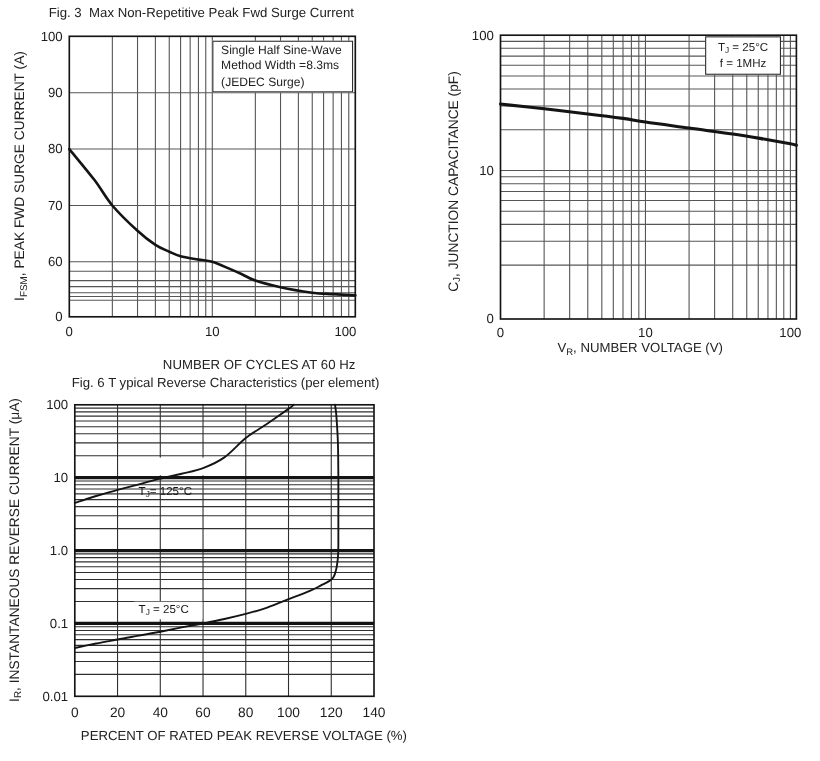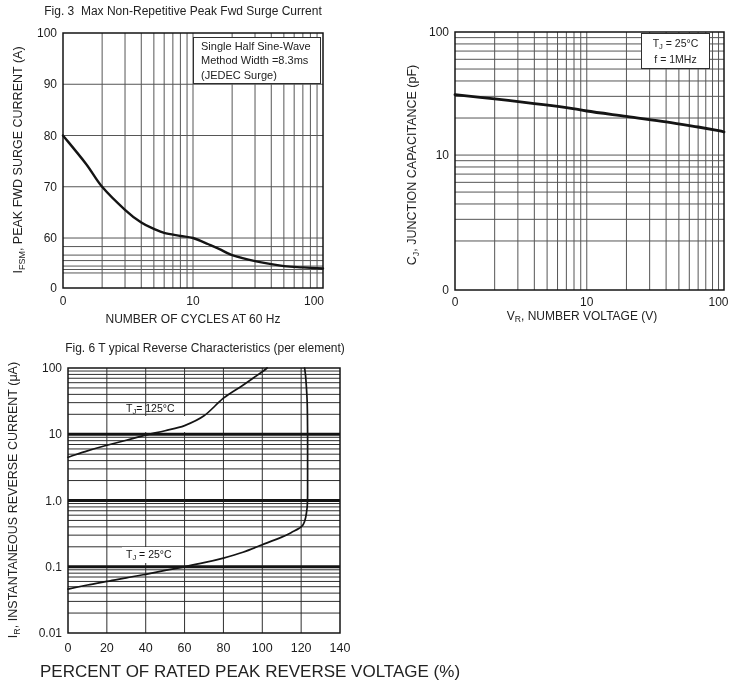--- a/index.html
+++ b/index.html
@@ -1,21 +1,21 @@
 <!DOCTYPE html>
 <html><head>
 <meta charset="utf-8">
 <style>
   html,body{margin:0;padding:0;background:#fff;}
   .canvas{position:relative;width:745px;height:692px;background:#ffffff;
           font-family:"Liberation Sans", sans-serif;color:#1c1c1c;overflow:visible;}
   #charts-svg{position:absolute;left:0;top:0;}
   .ttl{position:absolute;text-align:center;font-size:12px;white-space:pre;color:#222;}
   .xlab{position:absolute;text-align:center;font-size:12px;white-space:pre;color:#222;}
-  .xlab-big{font-size:17px;}
+  .xlab-big{font-size:12px;text-align:right;}
   .ylab{position:absolute;text-align:center;font-size:12.5px;white-space:pre;color:#222;
         transform:rotate(-90deg);height:16px;line-height:16px;}
   .note{position:absolute;background:#fff;border:1px solid #2f2f2f;font-size:11px;
         line-height:1.3;padding:1px 7px;color:#222;}
   .note-sm{font-size:10.5px;line-height:1.35;padding:2px 6px;text-align:center;}
   .clabel{position:absolute;font-size:10.5px;color:#141414;background:transparent;white-space:pre;}
   .sb{font-size:72%;vertical-align:-0.28em;}
 </style>
 </head>
 <body>
@@ -170,29 +170,29 @@
         <text x="62" y="637" text-anchor="end" font-size="12" fill="#1c1c1c" font-family="&quot;Liberation Sans&quot;, sans-serif">0.01</text>
       </g>
     </svg>
 
   <div class="ttl" style="left:33px;top:4px;width:300px;">Fig. 3  Max Non-Repetitive Peak Fwd Surge Current</div>
   <div class="note" style="left:193px;top:37px;width:128px;box-sizing:border-box;">
     <div>Single Half Sine-Wave</div>
     <div>Method Width =8.3ms</div>
     <div>(JEDEC Surge)</div>
   </div>
-  <div class="xlab" style="left:63px;top:312px;width:260px;">NUMBER OF CYCLES AT 60 Hz</div>
+  <div class="xlab" style="left:63px;top:324px;width:260px;text-align:right;">NUMBER OF CYCLES AT 60 Hz</div>
   <div class="ylab" style="left:-132px;top:152px;width:300px;"><span>I</span><span class="sb">FSM</span><span>, PEAK FWD SURGE CURRENT (A)</span></div>
 
   <div class="note note-sm" style="left:641px;top:33px;width:69px;box-sizing:border-box;">
     <div><span>T</span><span class="sb">J</span><span> = 25°C</span></div>
     <div>f = 1MHz</div>
   </div>
   <div class="xlab" style="left:450px;top:309px;width:264px;"><span>V</span><span class="sb">R</span><span>, NUMBER VOLTAGE (V)</span></div>
   <div class="ylab" style="left:262px;top:157px;width:300px;"><span>C</span><span class="sb">J</span><span>, JUNCTION CAPACITANCE (pF)</span></div>
 
   <div class="ttl" style="left:55px;top:341px;width:300px;">Fig. 6 T ypical Reverse Characteristics (per element)</div>
-  <div class="clabel" style="left:126px;top:402px;"><span>T</span><span class="sb">J</span><span>= 125°C</span></div>
+  <div class="clabel" style="left:126px;top:441px;"><span>T</span><span class="sb">J</span><span>= 125°C</span></div>
   <div class="clabel" style="left:126px;top:548px;"><span>T</span><span class="sb">J</span><span> = 25°C</span></div>
   <div class="xlab xlab-big" style="left:40px;top:662px;width:330px;">PERCENT OF RATED PEAK REVERSE VOLTAGE (%)</div>
   <div class="ylab" style="left:-147px;top:492px;width:320px;"><span>I</span><span class="sb">R</span><span>, INSTANTANEOUS REVERSE CURRENT (μA)</span></div>
 
 </div>
 
 </body></html>

